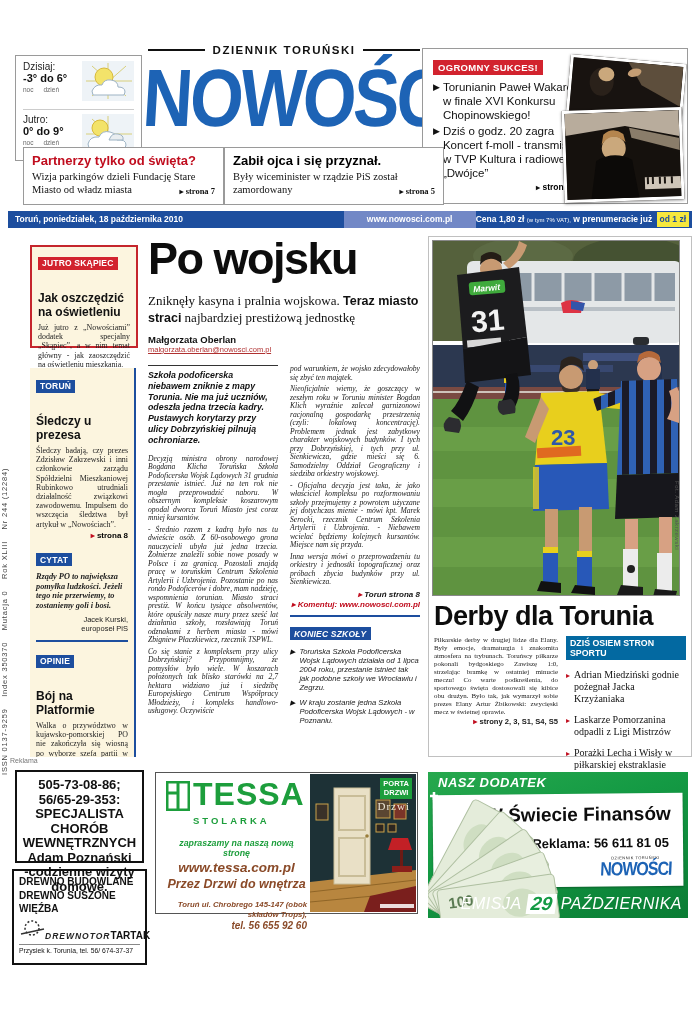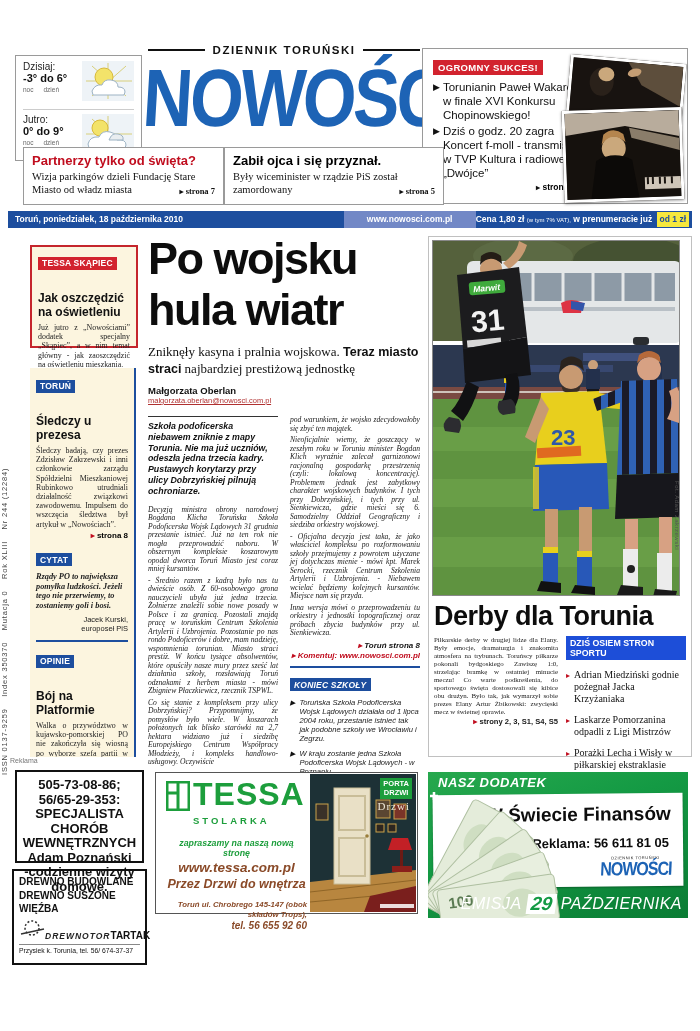--- a/index.html
+++ b/index.html
@@ -84,21 +84,21 @@
 
   
   .rail { position:absolute; left:428px; top:236px; width:264px; height:521px; border:1px solid #c0c0c0; background:#fff; padding:3px; }
   .photo-wrap { position:relative; width:248px; height:356px; border:1px solid #888; overflow:hidden; }
   .photo-credit { position:absolute; right:-1px; top:240px; writing-mode:vertical-rl; font-size:6px; color:#555; letter-spacing:.5px; }
   .derby-head { font-size:27px; font-weight:bold; letter-spacing:-.5px; color:#0d0d0d; margin:5px 0 4px 2px; }
   .derby-cols { display:flex; gap:8px; padding:0 2px; }
   .derby-body { width:126px; font-family:"Liberation Serif", serif; font-size:6.9px; line-height:8px; text-align:justify; color:#1a1a1a; }
   .derby-page { font-size:7.6px; font-weight:bold; text-align:right; margin-top:2px; font-family:"Liberation Sans", sans-serif; }
   .derby-right { width:122px; }
-  .sport-badge { background:#1d4ed8; color:#fff; font-size:8.8px; font-weight:bold; padding:2px 4px; display:inline-block; }
+  .sport-badge { background:#0369a1; color:#fff; font-size:8.8px; font-weight:bold; padding:2px 4px; display:inline-block; }
   .sport-item { display:flex; gap:4px; font-family:"Liberation Serif", serif; font-size:10px; line-height:12px; color:#111; margin-top:9px; }
   .sport-item .arr { font-size:8px; color:#c00d1e; margin-top:1px; }
 
   
   .reklama-label { position:absolute; left:10px; top:757px; font-size:7px; color:#777; }
   .ad-doctor { position:absolute; left:15px; top:770px; width:129px; height:93px; border:2px solid #111; padding:6px 2px; text-align:center; font-weight:bold; color:#111; }
   .ad-doctor div { font-size:13px; line-height:14.5px; }
   .ad-wood { position:absolute; left:12px; top:869px; width:135px; height:96px; border:2px solid #111; padding:4px 5px; color:#111; }
   .ad-wood .l { font-size:10px; font-weight:bold; text-align:left; line-height:13.5px; }
   .wood-mid { display:flex; justify-content:space-between; align-items:flex-end; margin-top:3px; }
@@ -263,21 +263,21 @@
       <span>Cena 1,80 zł</span>
       <span class="tiny">(w tym 7% VAT),</span>
       <span>w prenumeracie już</span>
       <span class="chip">od 1 zł</span>
     </div>
   </div>
 
   <div class="vmeta">ISSN 0137-9259    Index 350370    Mutacja 0    Rok XLIII    Nr 244 (12284)</div>
 
   <div class="skapiec">
-    <span class="badge red">TESSA SKĄPIEC</span>
+    <span class="badge red">JUTRO SKĄPIEC</span>
     <div class="sb-title">Jak oszczędzić na oświetleniu</div>
     <div class="sb-body">Już jutro z „Nowościami” dodatek specjalny „Skąpiec”, a w nim temat główny - jak zaoszczędzić na oświetleniu mieszkania.</div>
   </div>
 
   <div class="sidebar-col">
     <span class="badge blue">TORUŃ</span>
     <div class="sb-title">Śledczy u prezesa</div>
     <div class="sb-body">Śledczy badają, czy prezes Zdzisław Zakrzewski i inni członkowie zarządu Spółdzielni Mieszkaniowej Rubinkowo utrudniali działalność związkowi zawodowemu. Impulsem do wszczęcia śledztwa był artykuł w „Nowościach”.</div>
     <div class="sb-page"><span class="arrow-r">▸</span> <span>strona 8</span></div>
 
@@ -294,21 +294,20 @@
 
     <span class="badge blue">OPINIE</span>
     <div class="sb-title">Bój na Platformie</div>
     <div class="sb-body">Walka o przywództwo w kujawsko-pomorskiej PO nie zakończyła się wiosną po wyborze szefa partii w regionie. W obliczu wyborów samorządowych rozgorzała na nowo.</div>
     <div class="sb-page"><span class="arrow-r">▸</span> <span>strona 2</span></div>
   </div>
 
   <div class="article">
     <div class="headline">
       <div>Po wojsku</div>
-      <div>hula wiatr</div>
     </div>
     <div class="subhead">
       <span>Zniknęły kasyna i pralnia wojskowa. </span><b>Teraz miasto straci</b><span> najbardziej prestiżową jednostkę</span>
     </div>
     <div class="byline">
       <div class="byline-name">Małgorzata Oberlan</div>
       <div class="byline-email">malgorzata.oberlan@nowosci.com.pl</div>
     </div>
     <div class="cols">
       <div class="col">

